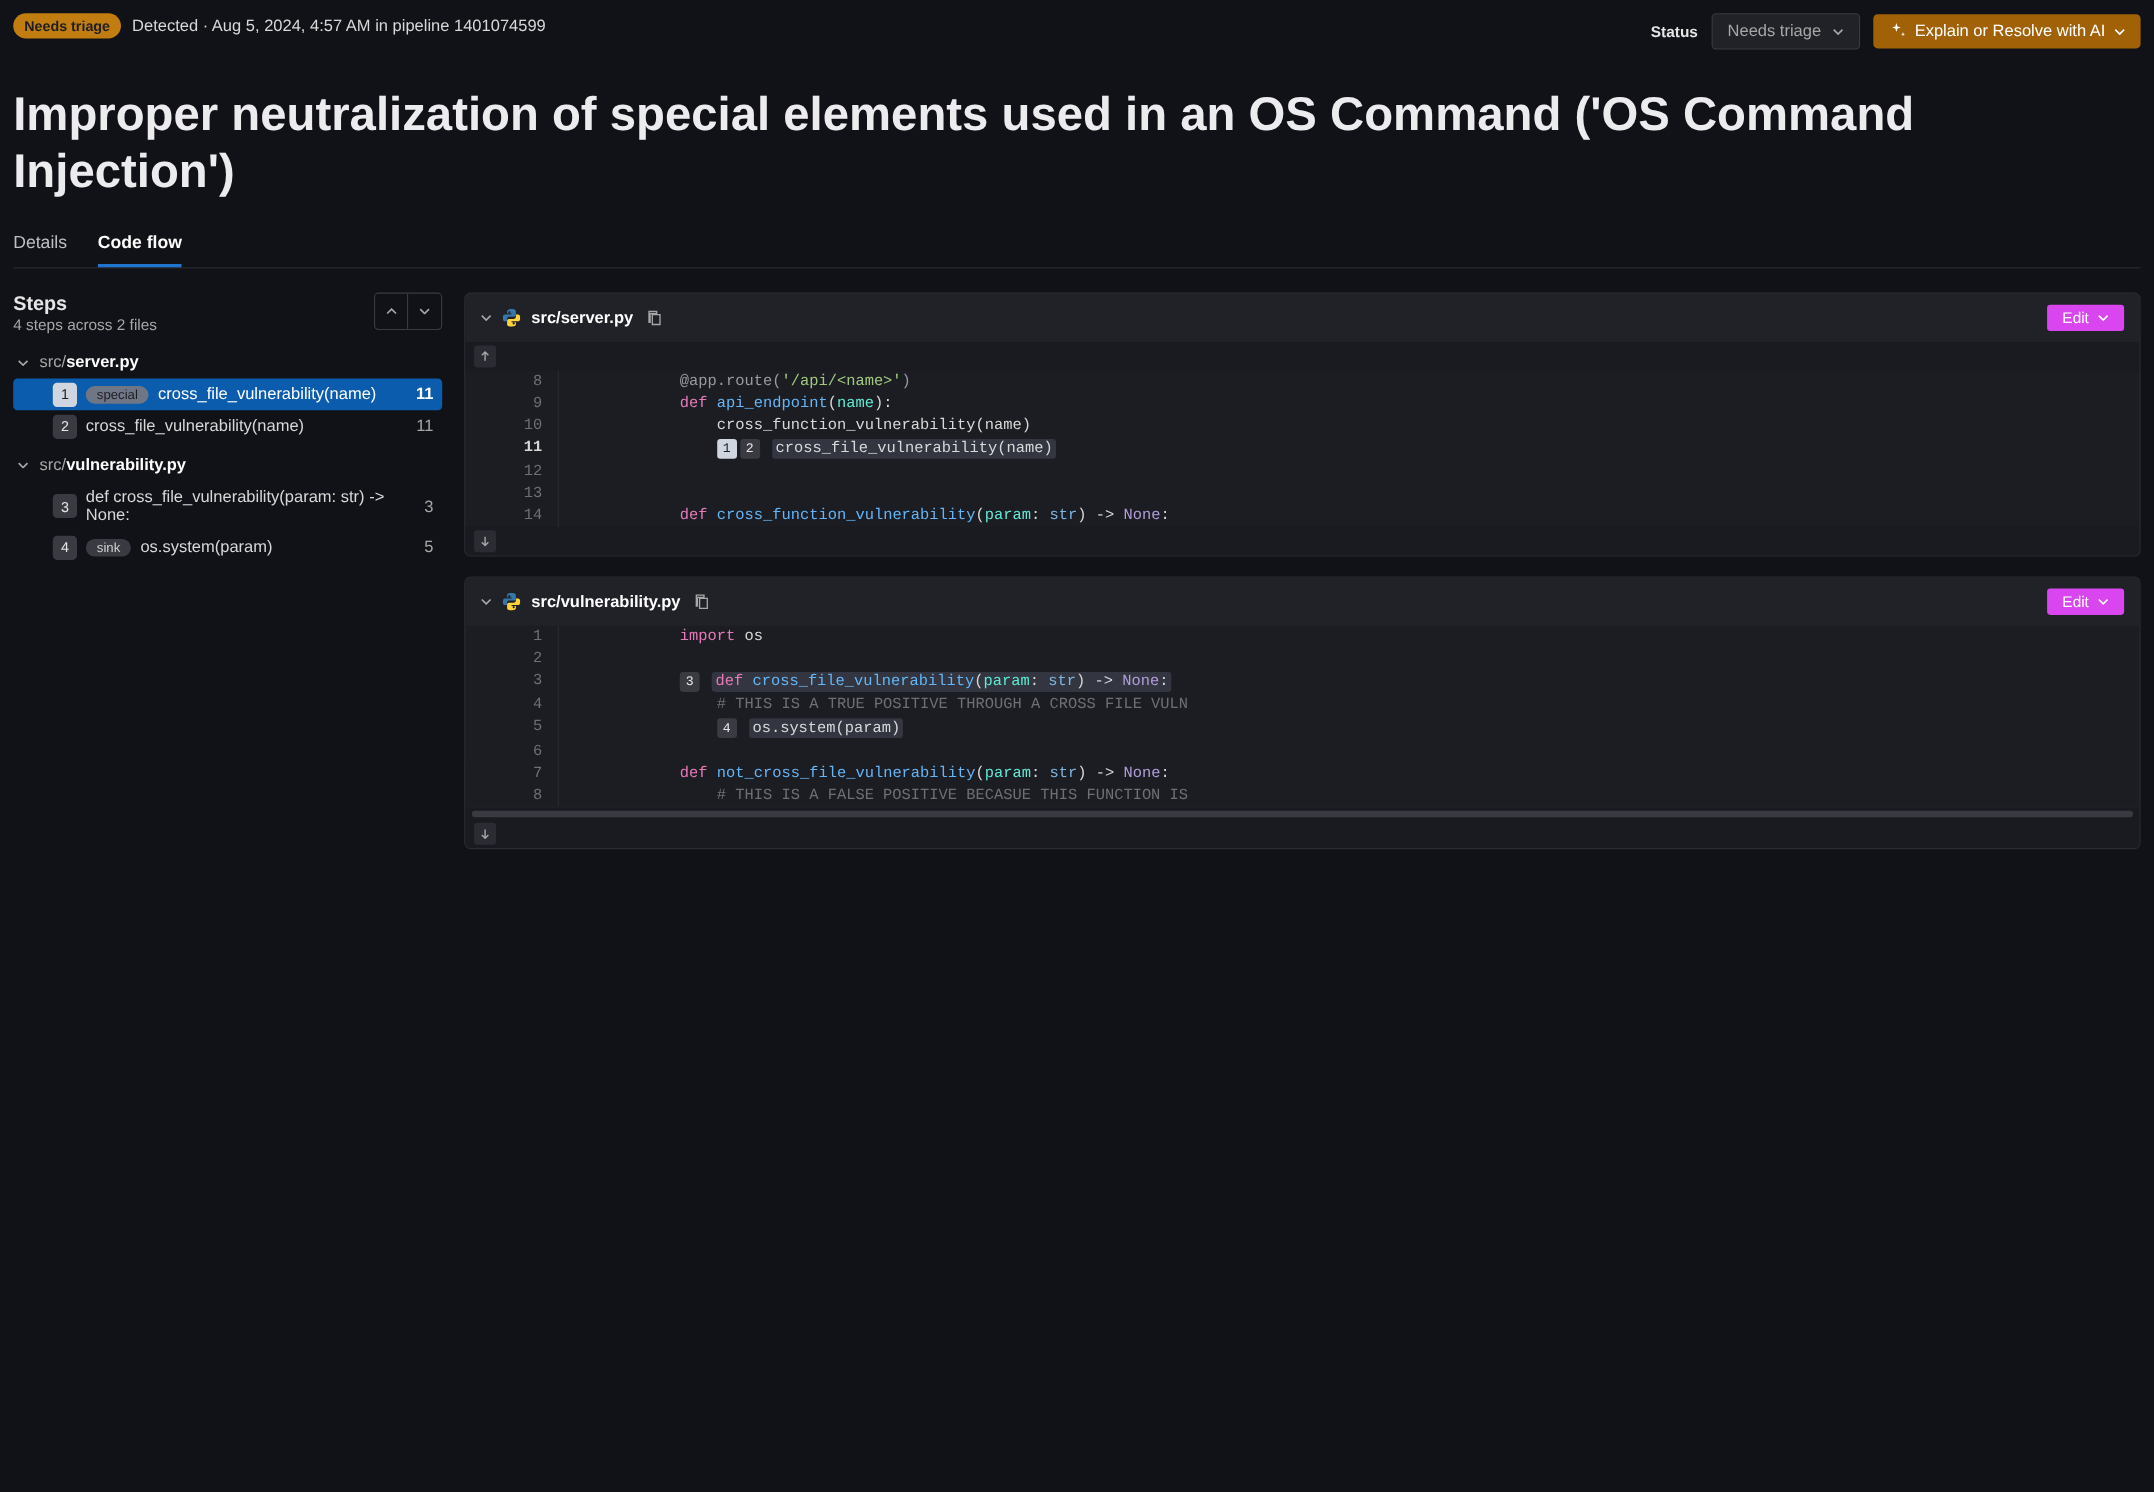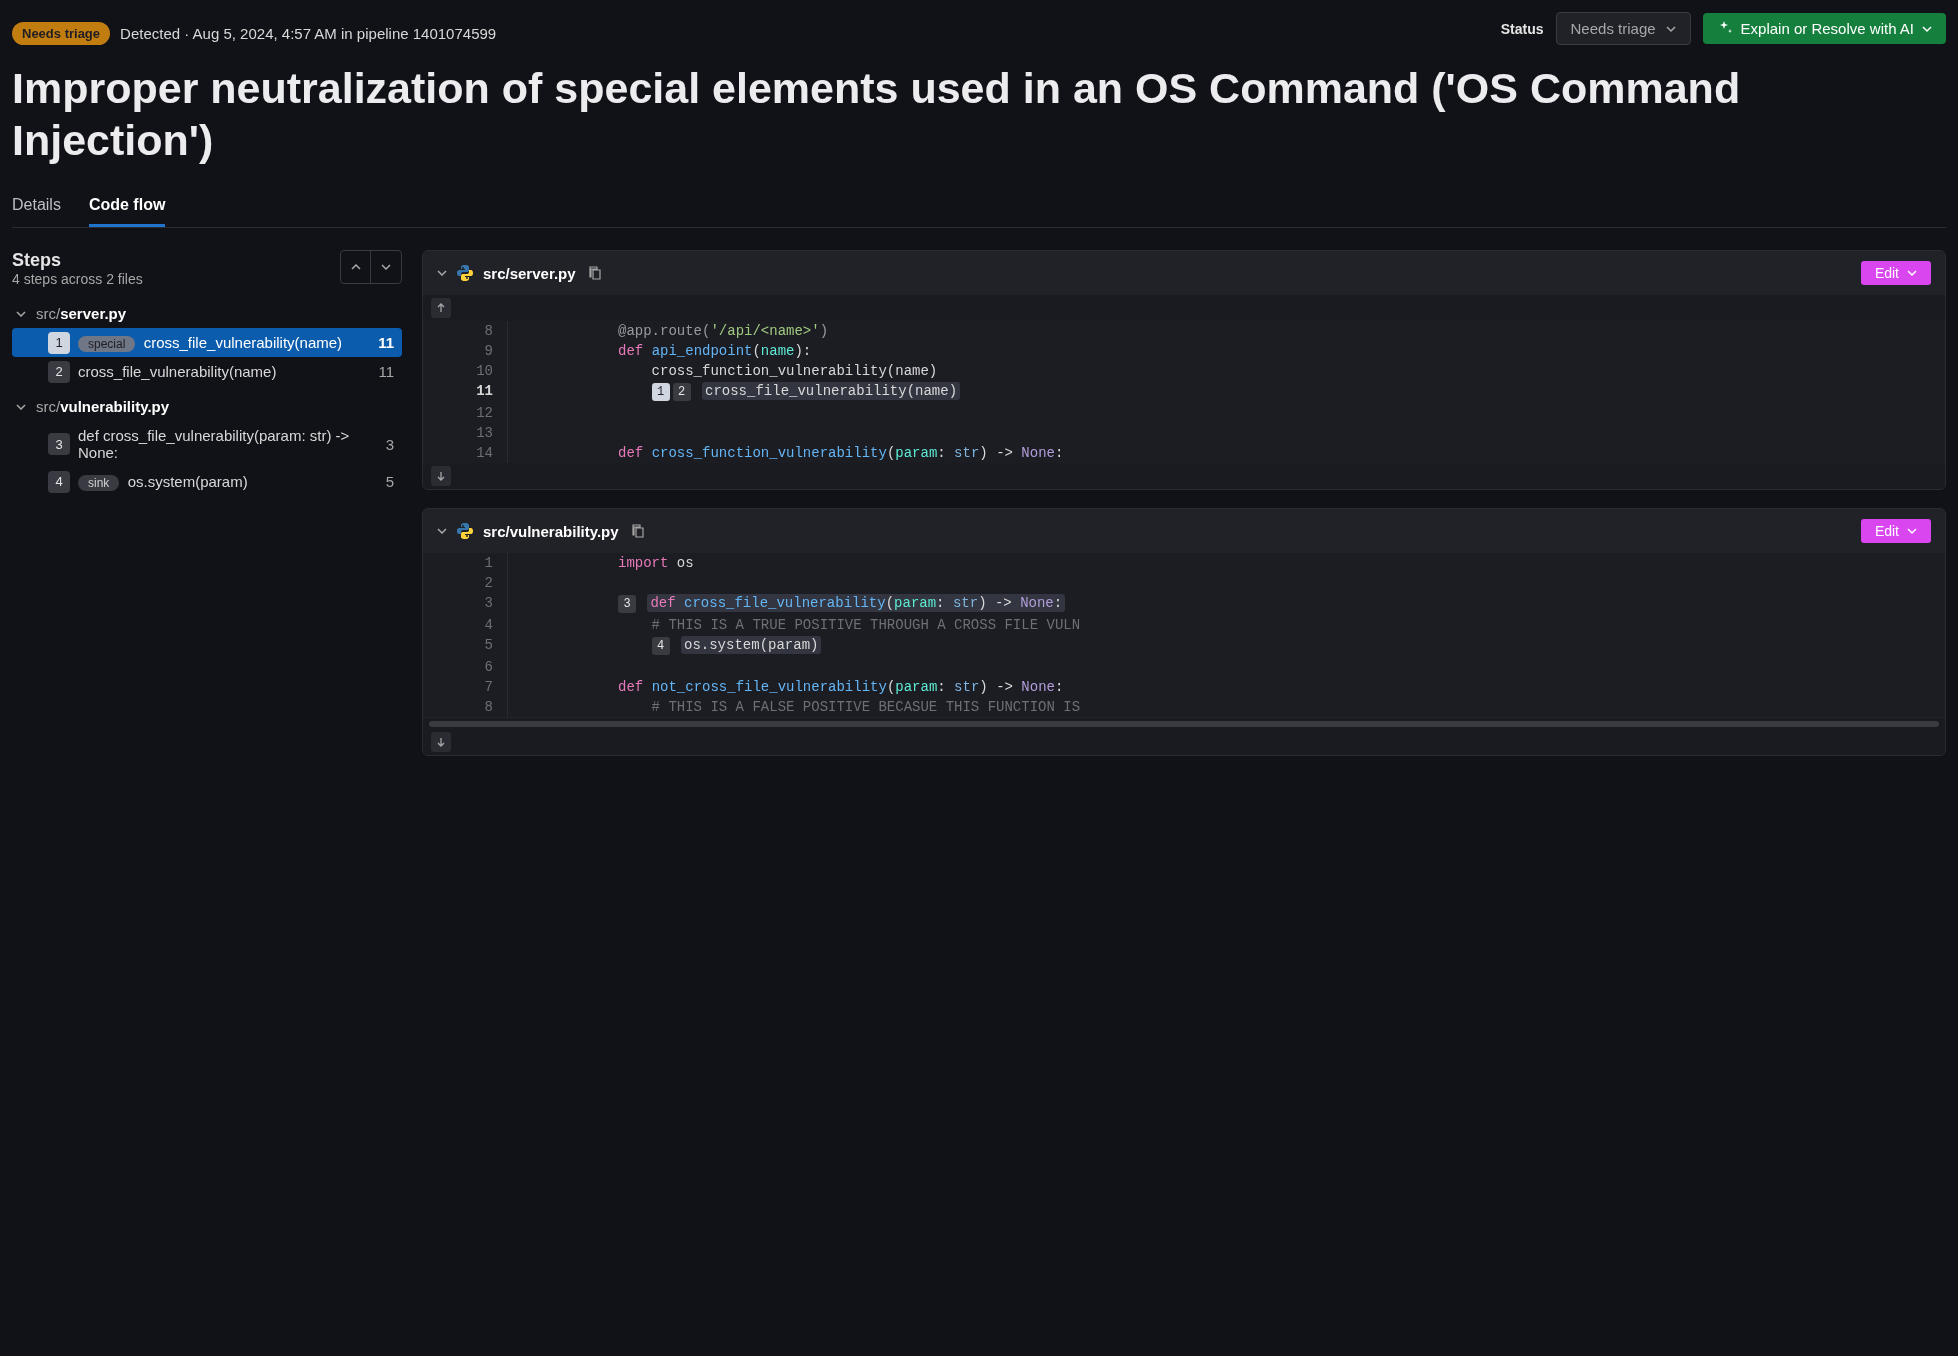--- a/index.html
+++ b/index.html
@@ -5,24 +5,24 @@
 * { margin: 0; padding: 0; box-sizing: border-box; }
 body {
   background: #111217;
   color: #e5e5e5;
   font-family: -apple-system, BlinkMacSystemFont, "Segoe UI", Helvetica, Arial, sans-serif;
   font-size: 14px;
   padding: 12px;
 }
 .header-row {
   display: flex;
-  align-items: flex-end;
+  align-items: flex-start;
   justify-content: space-between;
   gap: 12px;
-  margin-bottom: 18px;
+  margin-bottom: 34px;
 }
 .header-left { display: flex; align-items: center; gap: 10px; }
 .badge-warn {
   background: #c17d10;
   color: #1f1e24;
   font-weight: 600;
   padding: 4px 10px;
   border-radius: 12px;
   font-size: 13px;
 }
@@ -35,21 +35,21 @@
   color: #a7a7a7;
   padding: 7px 14px;
   border-radius: 4px;
   font-size: 15px;
   display: flex;
   align-items: center;
   gap: 10px;
   cursor: pointer;
 }
 .btn-primary-ai {
-  background: #15803d;
+  background: #a16207;
   color: #fff;
   padding: 7px 14px;
   border-radius: 4px;
   font-size: 15px;
   display: flex;
   align-items: center;
   gap: 8px;
   cursor: pointer;
   border: none;
 }

